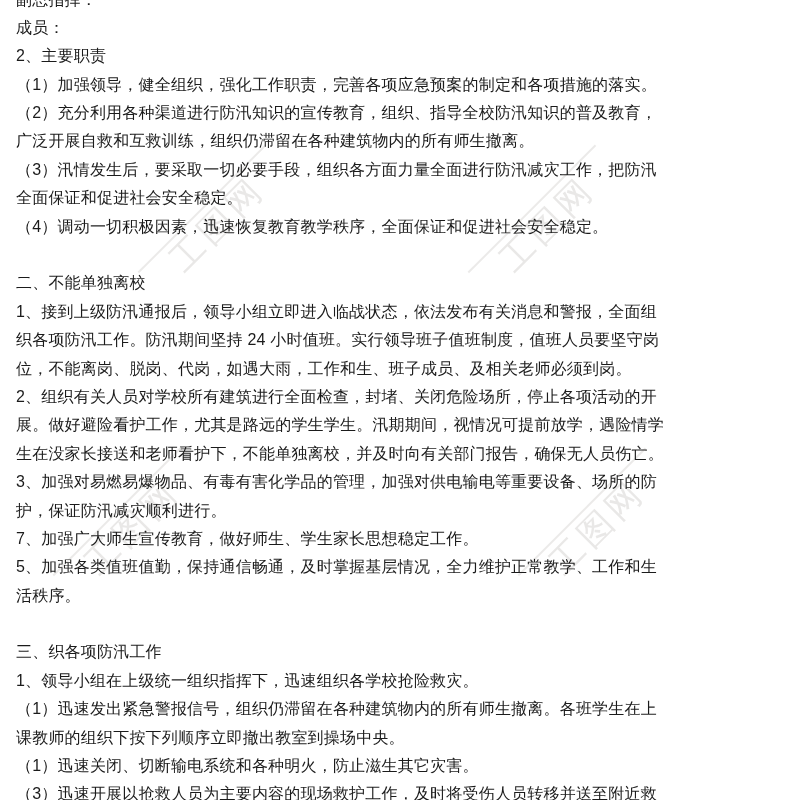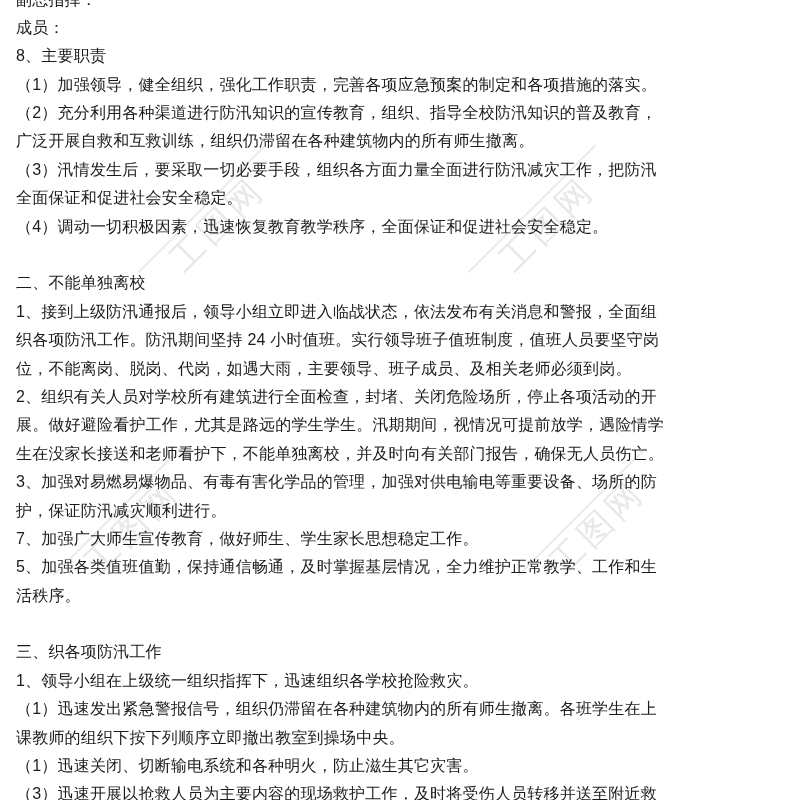--- a/index.html
+++ b/index.html
@@ -82,32 +82,32 @@
   </div>
   <div class="wm" style="left:595px; top:525px;">
     <span class="wm-slash"></span>
     <span class="wm-text">工图网</span>
   </div>
 </div>
 
 <div class="doc">
   <div class="line">副总指挥：</div>
   <div class="line">成员：</div>
-  <div class="line">8、主要职责</div>
+  <div class="line">2、主要职责</div>
   <div class="line">（1）加强领导，健全组织，强化工作职责，完善各项应急预案的制定和各项措施的落实。</div>
   <div class="line">（2）充分利用各种渠道进行防汛知识的宣传教育，组织、指导全校防汛知识的普及教育，</div>
   <div class="line">广泛开展自救和互救训练，组织仍滞留在各种建筑物内的所有师生撤离。</div>
   <div class="line">（3）汛情发生后，要采取一切必要手段，组织各方面力量全面进行防汛减灾工作，把防汛</div>
   <div class="line">全面保证和促进社会安全稳定。</div>
   <div class="line">（4）调动一切积极因素，迅速恢复教育教学秩序，全面保证和促进社会安全稳定。</div>
   <div class="line"></div>
   <div class="line">二、不能单独离校</div>
   <div class="line">1、接到上级防汛通报后，领导小组立即进入临战状态，依法发布有关消息和警报，全面组</div>
   <div class="line">织各项防汛工作。防汛期间坚持 24 小时值班。实行领导班子值班制度，值班人员要坚守岗</div>
-  <div class="line">位，不能离岗、脱岗、代岗，如遇大雨，主要领导、班子成员、及相关老师必须到岗。</div>
+  <div class="line">位，不能离岗、脱岗、代岗，如遇大雨，工作和生、班子成员、及相关老师必须到岗。</div>
   <div class="line">2、组织有关人员对学校所有建筑进行全面检查，封堵、关闭危险场所，停止各项活动的开</div>
   <div class="line">展。做好避险看护工作，尤其是路远的学生学生。汛期期间，视情况可提前放学，遇险情学</div>
   <div class="line">生在没家长接送和老师看护下，不能单独离校，并及时向有关部门报告，确保无人员伤亡。</div>
   <div class="line">3、加强对易燃易爆物品、有毒有害化学品的管理，加强对供电输电等重要设备、场所的防</div>
   <div class="line">护，保证防汛减灾顺利进行。</div>
   <div class="line">7、加强广大师生宣传教育，做好师生、学生家长思想稳定工作。</div>
   <div class="line">5、加强各类值班值勤，保持通信畅通，及时掌握基层情况，全力维护正常教学、工作和生</div>
   <div class="line">活秩序。</div>
   <div class="line"></div>
   <div class="line">三、织各项防汛工作</div>

